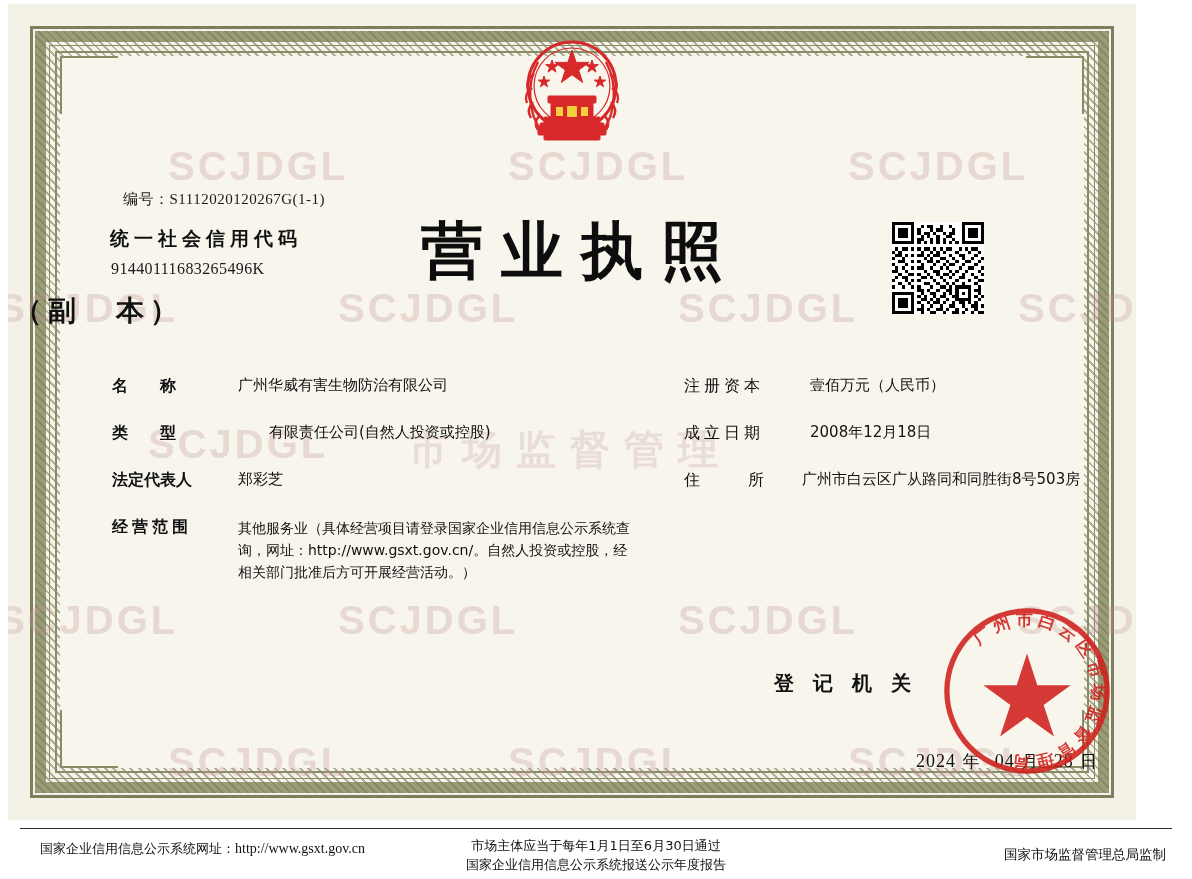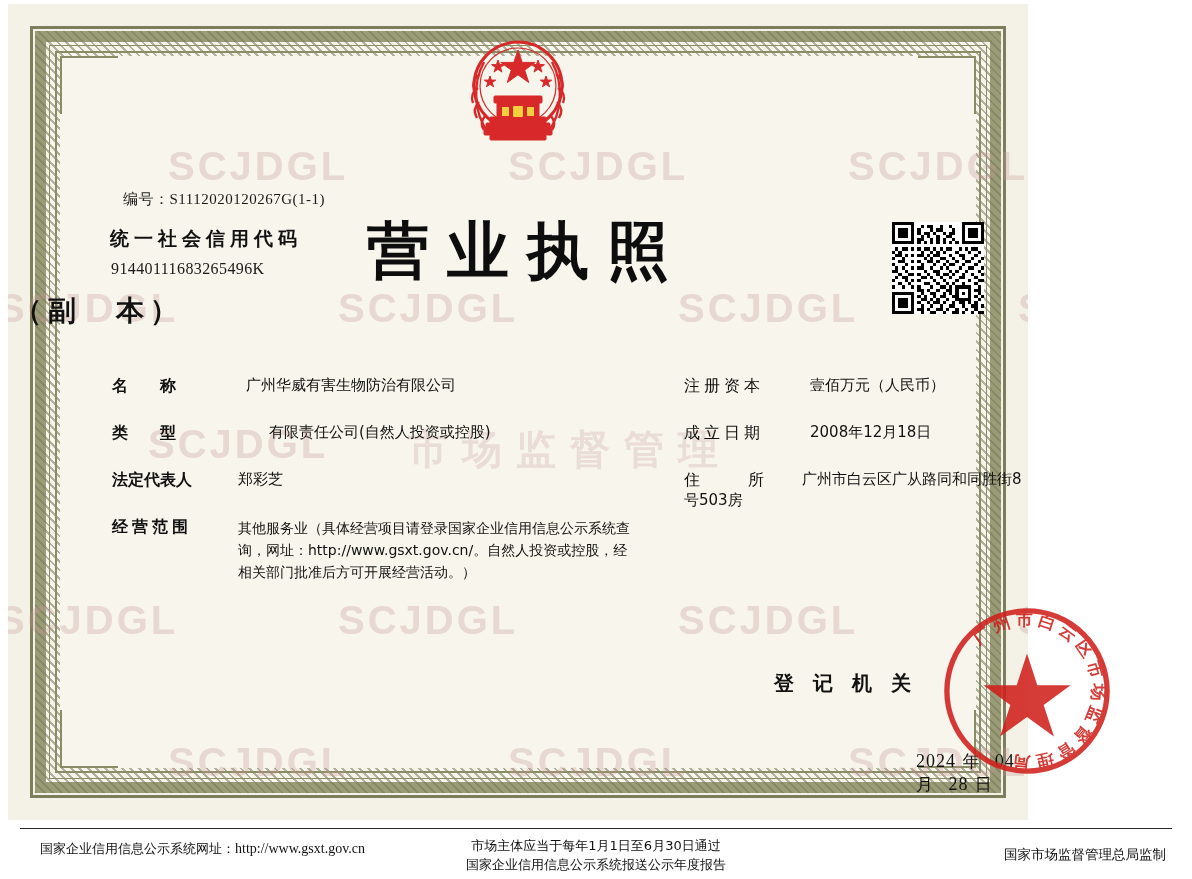--- a/index.html
+++ b/index.html
@@ -13,21 +13,21 @@
     font-family: "Liberation Serif", serif;
     position: relative;
     overflow: hidden;
   }
 
   
   .certificate {
     position: absolute;
     left: 8px;
     top: 4px;
-    width: 1020px;
+    width: 1128px;
     height: 816px;
     background: #f4f2e7;
     box-sizing: border-box;
   }
 
   
   .frame-outer {
     position: absolute;
     left: 22px; top: 22px; right: 22px; bottom: 22px;
     border: 3px solid #7d7f5c;
@@ -641,21 +641,21 @@
             <rect x="19" y="28" width="2" height="1"></rect>
           <rect x="22" y="28" width="1" height="1"></rect>
             <rect x="25" y="28" width="1" height="1"></rect>
           <rect x="27" y="28" width="2" height="1"></rect>
         </g>
       </svg>
     </div>
 
 
     <div class="field" style="left:104px; top:372px;">
-      <span class="lbl-just">名　　称</span><span class="v" style="margin-left:16px;">广州华威有害生物防治有限公司</span>
+      <span class="lbl-just">名　　称</span><span class="v" style="margin-left:8px;">广州华威有害生物防治有限公司</span>
     </div>
 
     <div class="field" style="left:104px; top:419px;">
       <span class="lbl-just">类　　型</span><span class="v" style="margin-left:8px;padding-left:31px;">有限责任公司(自然人投资或控股)</span>
     </div>
 
     <div class="field" style="left:104px; top:466px;">
       <span class="lbl-just">法定代表人</span><span class="v" style="margin-left:8px;">郑彩芝</span>
     </div>
 

